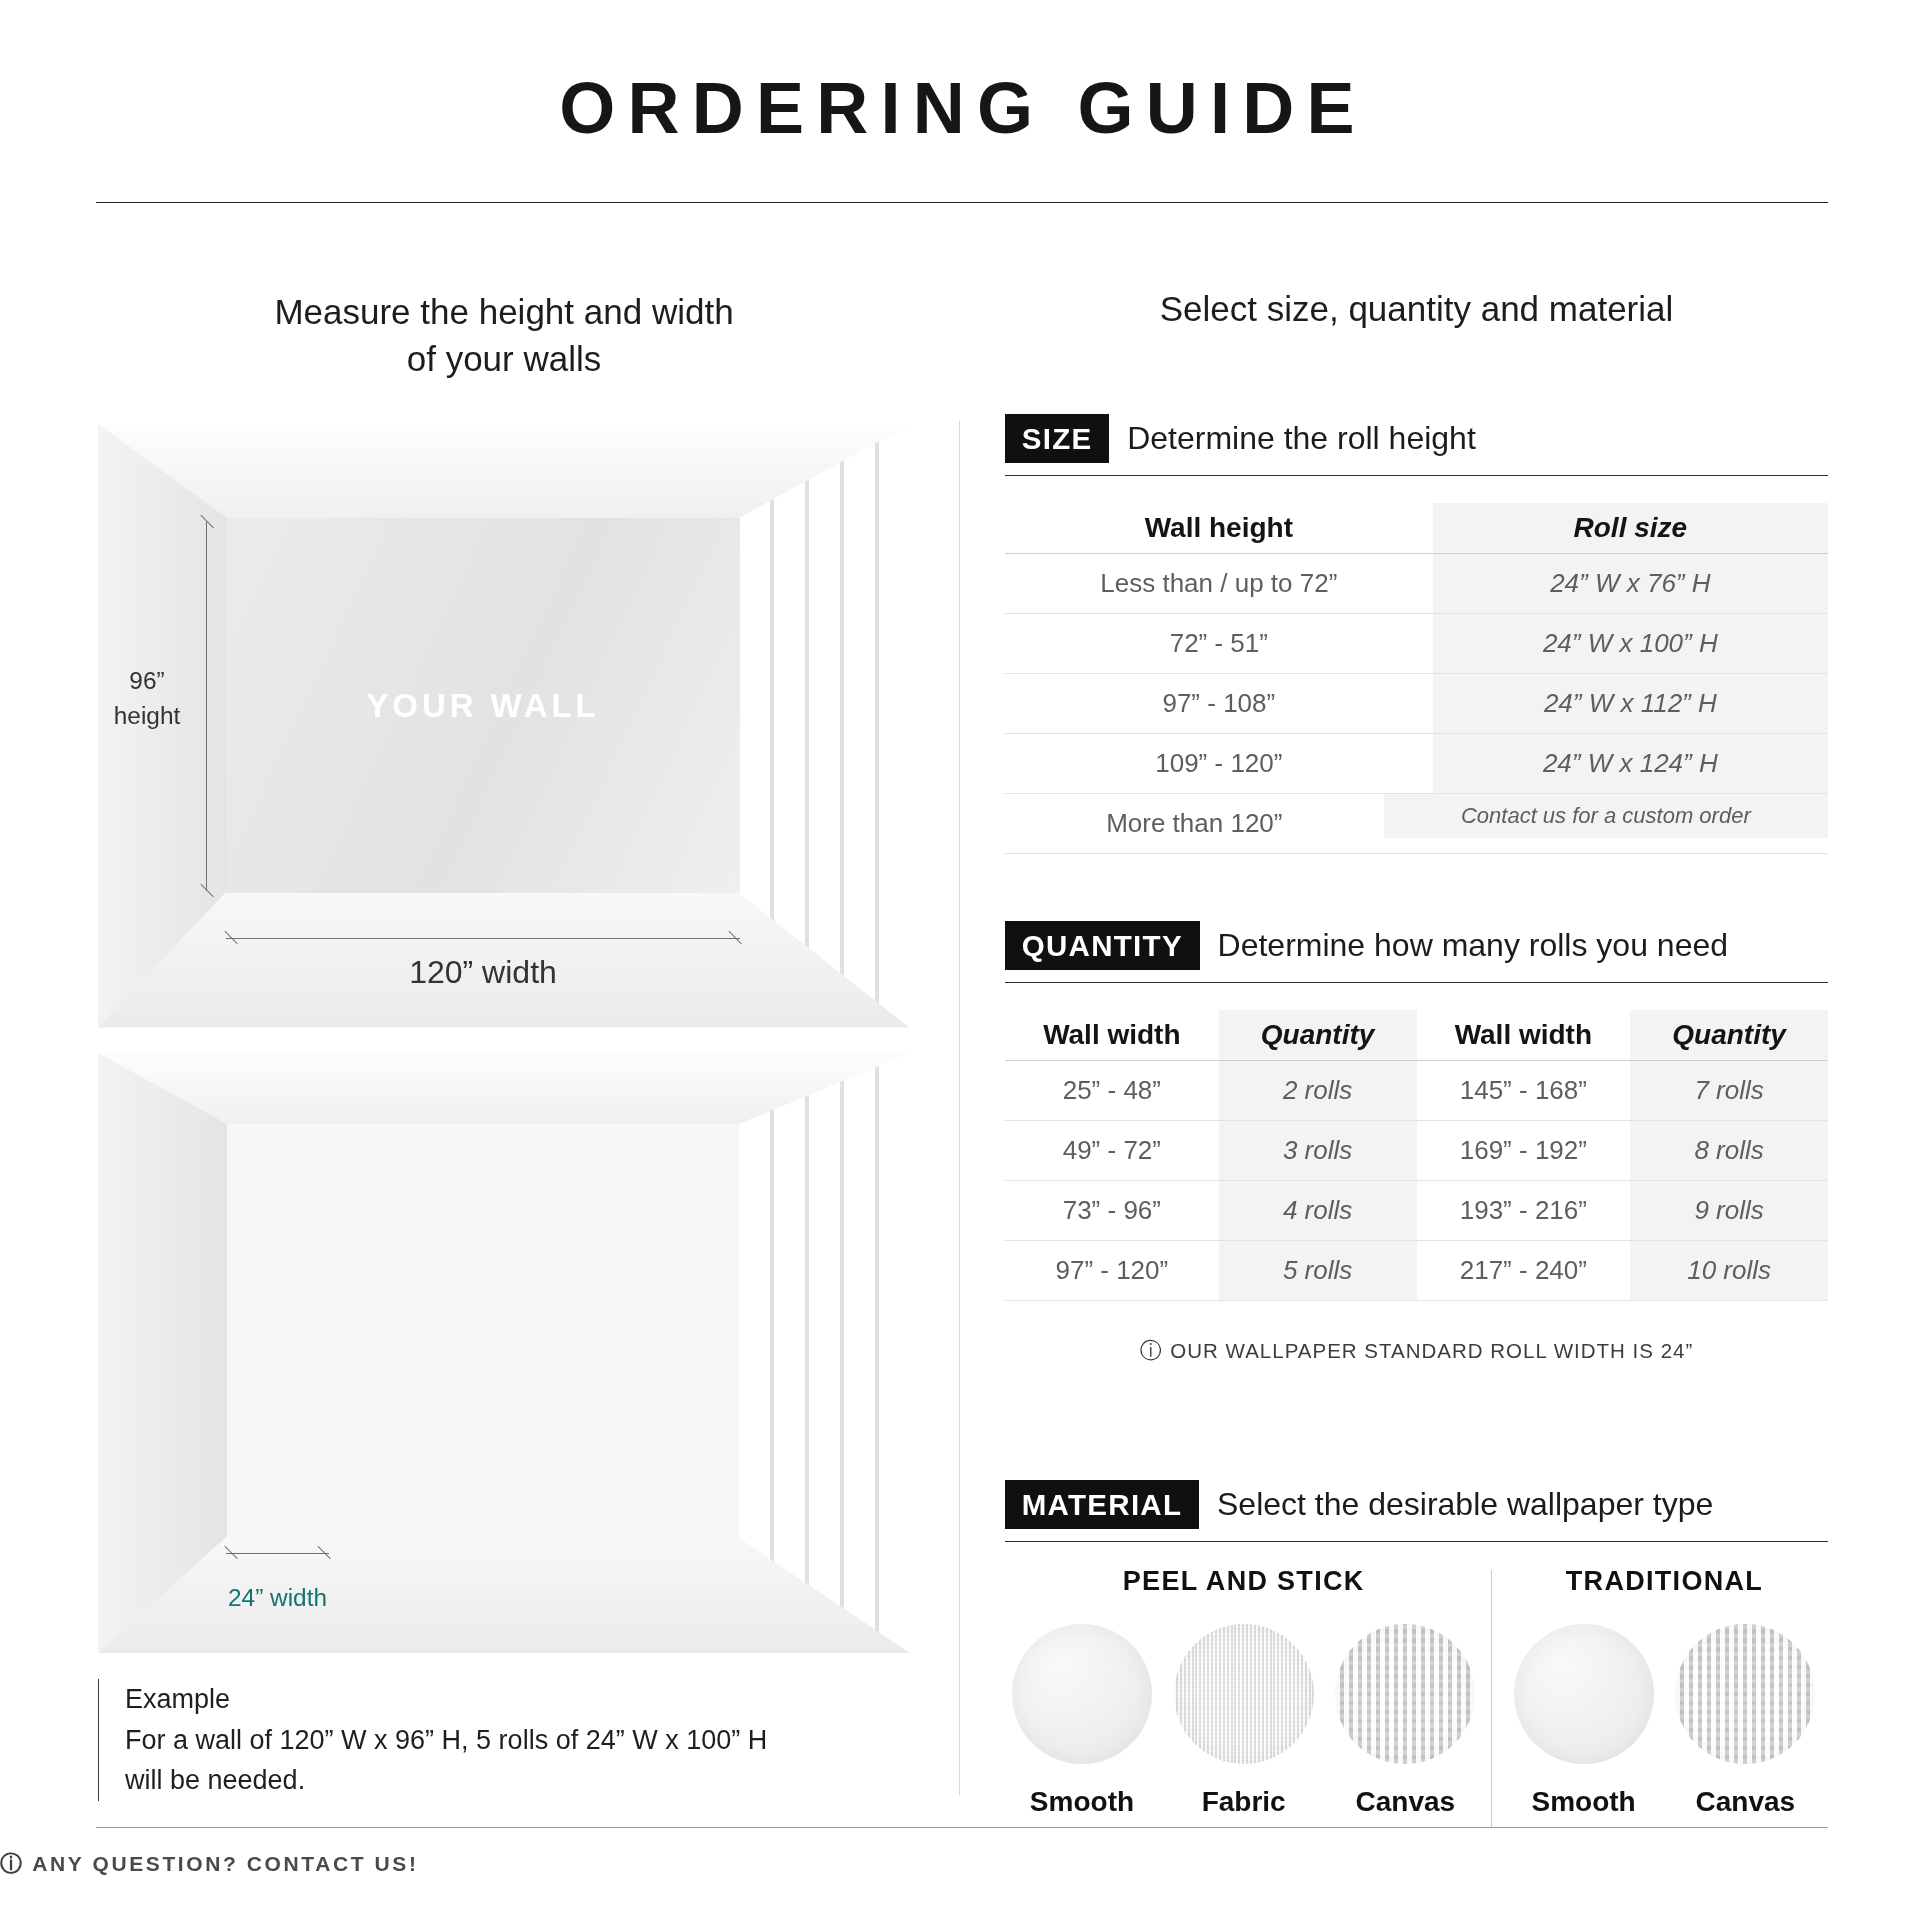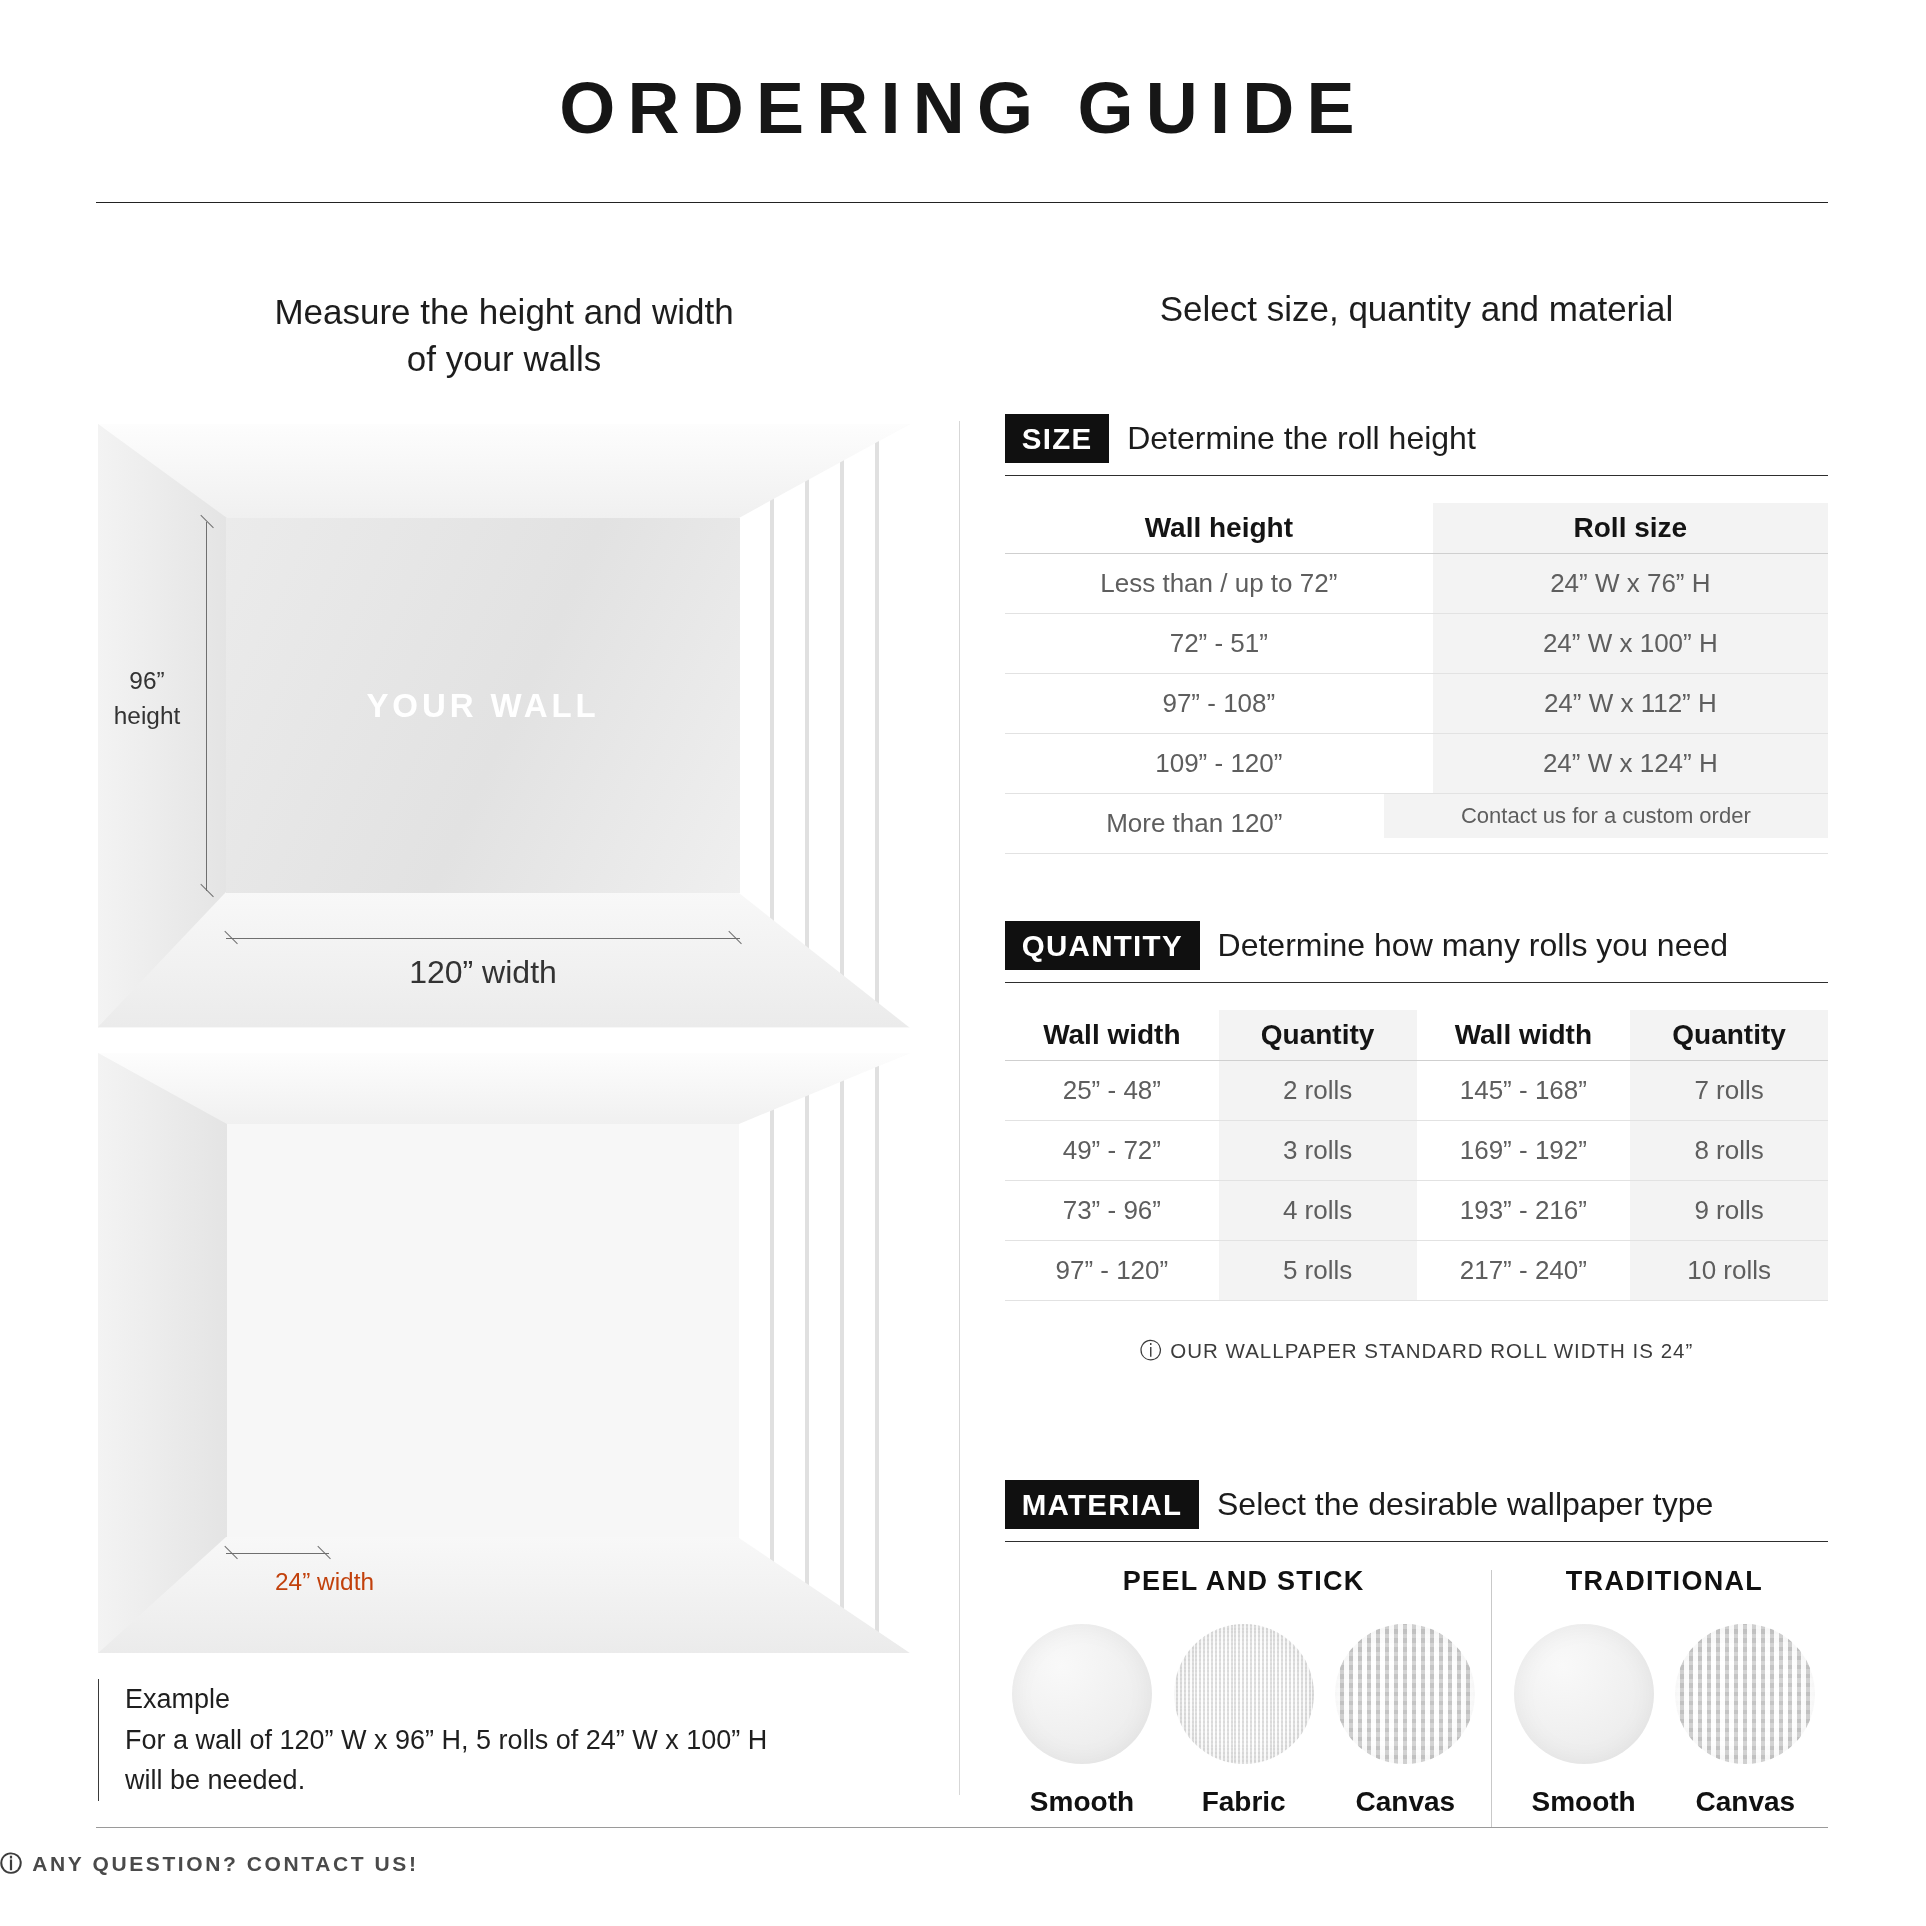--- a/index.html
+++ b/index.html
@@ -58,21 +58,21 @@
               clip-path:polygon(128px 0,642px 0,812px 116px,0 116px);}
   .r2-window{left:641px;top:0;width:171px;height:600px;
               background:repeating-linear-gradient(90deg,#ffffff 0 31px,#e0e0e0 31px 35px);
               clip-path:polygon(0 71px,171px 0,171px 600px,0 485px);}
   .r2-wall{left:128px;top:71px;width:514px;height:414px;display:flex;}
   .roll-panel{flex:1;border-right:0.6px solid #dcdcdc;background:linear-gradient(180deg,#fefefe,#f4f4f4);
               display:flex;align-items:flex-end;justify-content:center;padding-bottom:10.3px;}
   .roll-panel:last-child{border-right:none;}
   .roll-panel span{font-size:23px;color:#2e2e2e;}
   .r2-wline{left:128px;top:500px;width:103px;}
-  .r2-wlabel{left:83px;top:515px;width:193px;text-align:right;font-size:24.4px;color:#c2410c;}
+  .r2-wlabel{left:83px;top:531px;width:193px;text-align:center;font-size:24.4px;color:#0f766e;}
 
   .example{top:1679px;left:98px;width:706px;border-left:1.3px solid #3a3a3a;padding-left:26px;
            font-size:27px;line-height:1.5;color:#1f1f1f;}
 
   
   .col-divider{left:959px;top:421px;width:0.6px;height:1374px;background:#d7d7d7;}
   .rc{left:1005px;width:823px;}
   .rc-heading{top:289px;text-align:center;font-size:35px;font-weight:500;color:#1d1d1d;}
 
   .sec-size{top:414px;}
@@ -83,21 +83,21 @@
   .badge{background:#101010;color:#ffffff;font-size:29.5px;font-weight:bold;letter-spacing:1.3px;
          padding:7.7px 16.7px;}
   .sec-subtitle{font-size:32px;color:#1c1c1c;}
   .sec-line{margin-top:11.6px;border-bottom:1.3px solid #2e2e2e;}
 
   .tbl{margin-top:27px;}
   .trow{display:flex;align-items:flex-start;border-bottom:0.6px solid #e2e2e2;}
   .trow.thead{border-bottom:0.6px solid #cfcfcf;}
   .tcell{text-align:center;font-size:26px;color:#5e5e5e;padding:14px 3.9px;}
   .thead .tcell{font-size:28px;font-weight:bold;color:#141414;padding:9px 3.9px;}
-  .shaded{background:#f3f3f3;}
+  .shaded{background:#f3f3f3;font-style:italic;}
   .st-c1{width:52%;}
   .st-c2{width:48%;}
   .qt-c1{width:26%;}
   .qt-c2{width:24%;}
   .qt-c3{width:26%;}
   .qt-c4{width:24%;}
   .size-tbl .trow:last-child .st-c2{font-size:22px;line-height:1.3;padding:7.7px 51px;}
 
   .qty-note{margin-top:35px;text-align:center;font-size:20.5px;letter-spacing:1px;color:#3c3c3c;}
   .info-i{display:inline-block;margin-right:7.7px;font-size:22px;color:#3c3c3c;}

